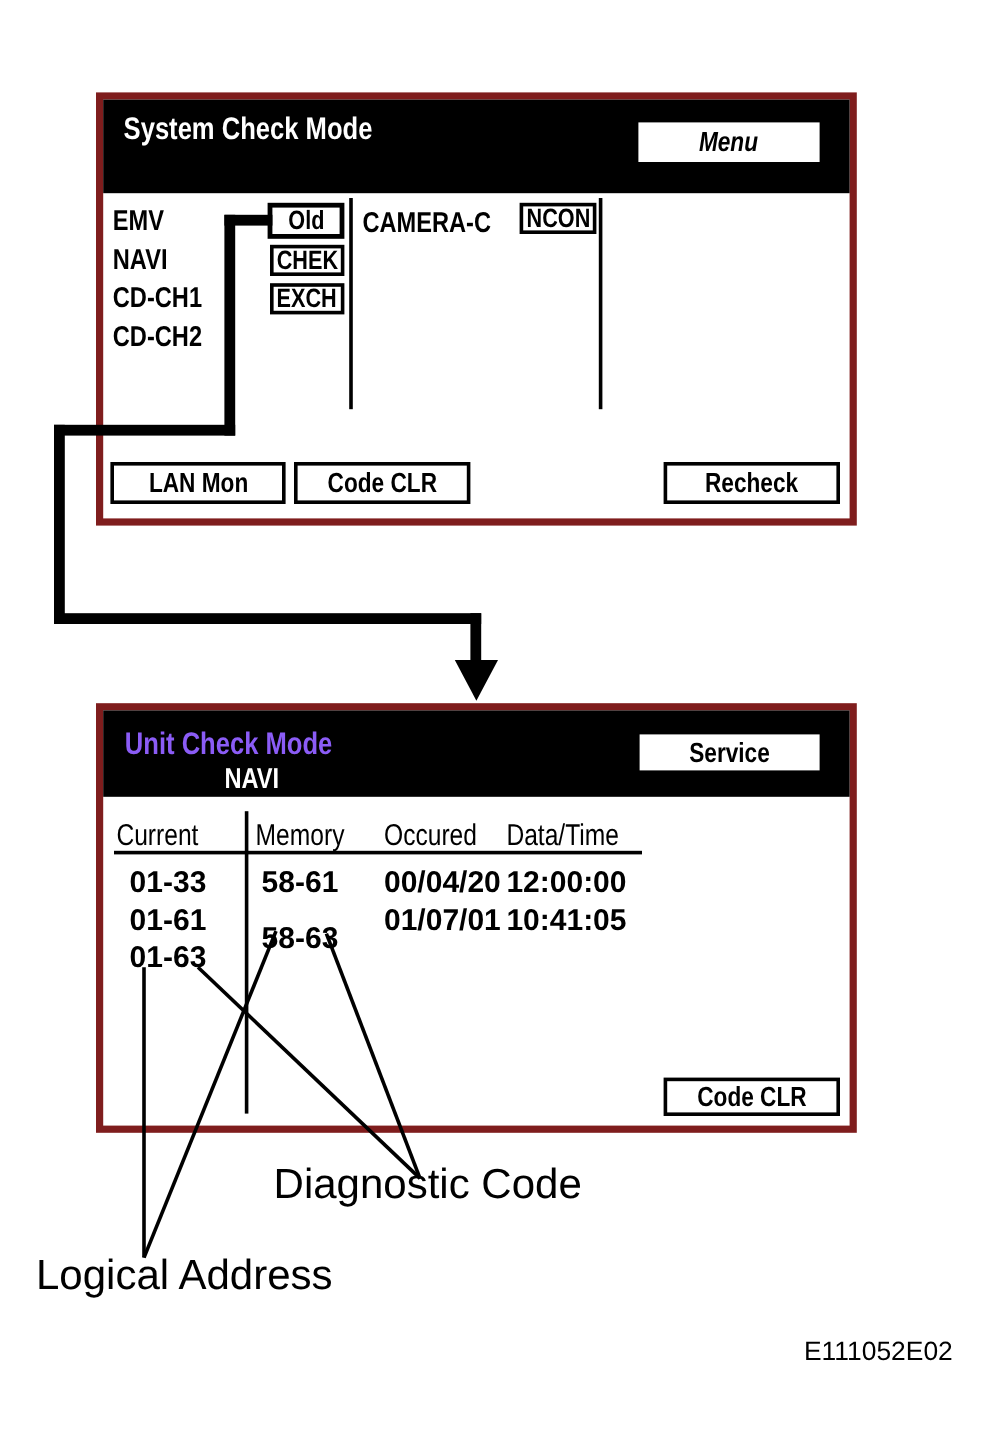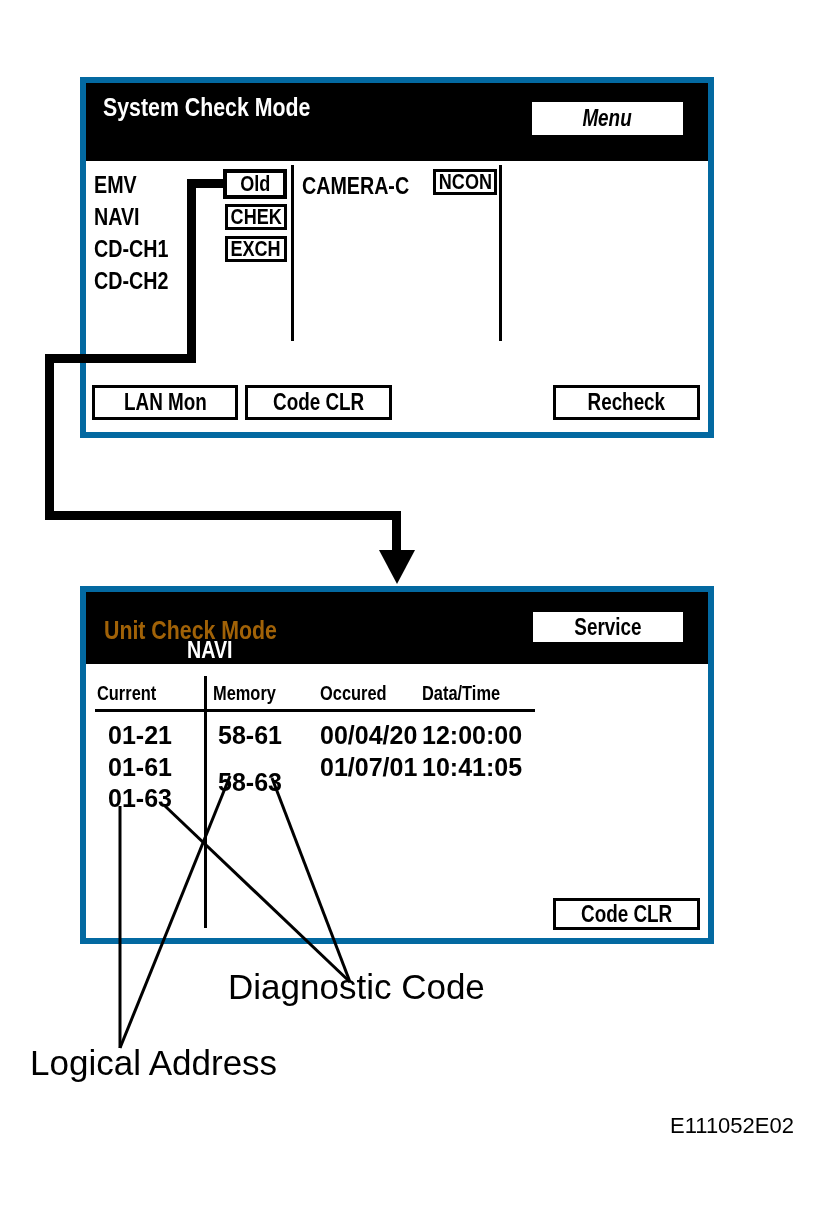--- a/index.html
+++ b/index.html
@@ -5,39 +5,39 @@
   html,body{margin:0;padding:0;background:#fff;}
   .page{position:relative;width:826px;height:1211px;background:#fff;overflow:hidden;
         font-family:"Liberation Sans",sans-serif;color:#000;}
   .abs{position:absolute;}
   .b{font-weight:700;}
   
   .cond{display:inline-block;transform:scaleX(0.82);transform-origin:left center;white-space:nowrap;}
   .condc{display:inline-block;transform:scaleX(0.82);transform-origin:center center;white-space:nowrap;}
 
   
-  .screen{position:absolute;background:#fff;border:6px solid #0369a1;z-index:1;}
+  .screen{position:absolute;background:#fff;border:6px solid #7f1d1d;z-index:1;}
   .scr-header{position:absolute;left:0;top:0;background:#000;color:#fff;}
   .white-btn{position:absolute;background:#fff;color:#000;display:flex;align-items:center;justify-content:center;}
   .sbtn{position:absolute;background:#fff;border:3px solid #000;display:flex;align-items:center;justify-content:center;}
   .statbox{position:absolute;background:#fff;border:3px solid #000;display:flex;align-items:center;justify-content:center;}
   .vline{position:absolute;width:3px;background:#000;}
   .hline{position:absolute;height:3px;background:#000;}
 
   
   .conn{position:absolute;background:#000;z-index:2;}
   .arrowhead{position:absolute;width:0;height:0;border-left:18px solid transparent;
              border-right:18px solid transparent;border-top:34px solid #000;z-index:2;}
 
   .annot-svg{position:absolute;left:0;top:0;z-index:3;pointer-events:none;}
   .callout{position:absolute;font-weight:400;font-size:35px;white-space:nowrap;z-index:3;}
   .figcode{position:absolute;font-weight:400;font-size:22px;z-index:3;}
 
   .cell{position:absolute;font-weight:700;font-size:25px;white-space:nowrap;}
-  .colh{position:absolute;font-weight:700;font-size:20px;white-space:nowrap;}
+  .colh{position:absolute;font-weight:400;font-size:25px;white-space:nowrap;}
 </style>
 </head>
 <body>
 
 <div class="page">
 
   <div class="screen" style="left:80px;top:77px;width:622px;height:349px;">
 
     <div class="scr-header" style="width:622px;height:78px;"></div>
 
@@ -95,21 +95,21 @@
   <div class="conn" style="left:45px;top:354px;width:151px;height:9px;"></div>
   <div class="conn" style="left:45px;top:354px;width:9px;height:166px;"></div>
   <div class="conn" style="left:45px;top:511px;width:356px;height:9px;"></div>
   <div class="conn" style="left:392px;top:511px;width:9px;height:41px;"></div>
   <div class="arrowhead" style="left:379px;top:550px;"></div>
 
   <div class="screen" style="left:80px;top:586px;width:622px;height:346px;">
 
     <div class="scr-header" style="width:622px;height:72px;"></div>
 
-    <span class="abs b" style="left:18px;top:12px;font-size:26px;color:#a16207;z-index:1;margin-top:11px;">
+    <span class="abs b" style="left:18px;top:12px;font-size:26px;color:#8b5cf6;z-index:1;">
       <span class="cond">Unit Check Mode</span></span>
 
     <span class="abs b" style="left:101px;top:44px;font-size:24px;color:#fff;z-index:1;">
       <span class="cond">NAVI</span></span>
 
     <div class="white-btn" style="left:447px;top:20px;width:150px;height:30px;">
       <span class="condc b" style="font-size:23px;">Service</span>
     </div>
 
     <span class="colh" style="left:11px;top:90px;">
@@ -117,21 +117,21 @@
     <span class="colh" style="left:127px;top:90px;">
       <span class="cond">Memory</span></span>
     <span class="colh" style="left:234px;top:90px;">
       <span class="cond">Occured</span></span>
     <span class="colh" style="left:336px;top:90px;">
       <span class="cond">Data/Time</span></span>
 
     <div class="hline" style="left:9px;top:117px;width:440px;"></div>
     <div class="vline" style="left:118px;top:84px;height:252px;"></div>
 
-    <span class="cell" style="left:22px;top:129px;">01-21</span>
+    <span class="cell" style="left:22px;top:129px;">01-33</span>
     <span class="cell" style="left:132px;top:129px;">58-61</span>
     <span class="cell" style="left:234px;top:129px;">00/04/20</span>
     <span class="cell" style="left:336px;top:129px;">12:00:00</span>
 
     <span class="cell" style="left:22px;top:161px;">01-61</span>
     <span class="cell" style="left:132px;top:176px;">58-63</span>
     <span class="cell" style="left:234px;top:161px;">01/07/01</span>
     <span class="cell" style="left:336px;top:161px;">10:41:05</span>
 
     <span class="cell" style="left:22px;top:192px;">01-63</span>

